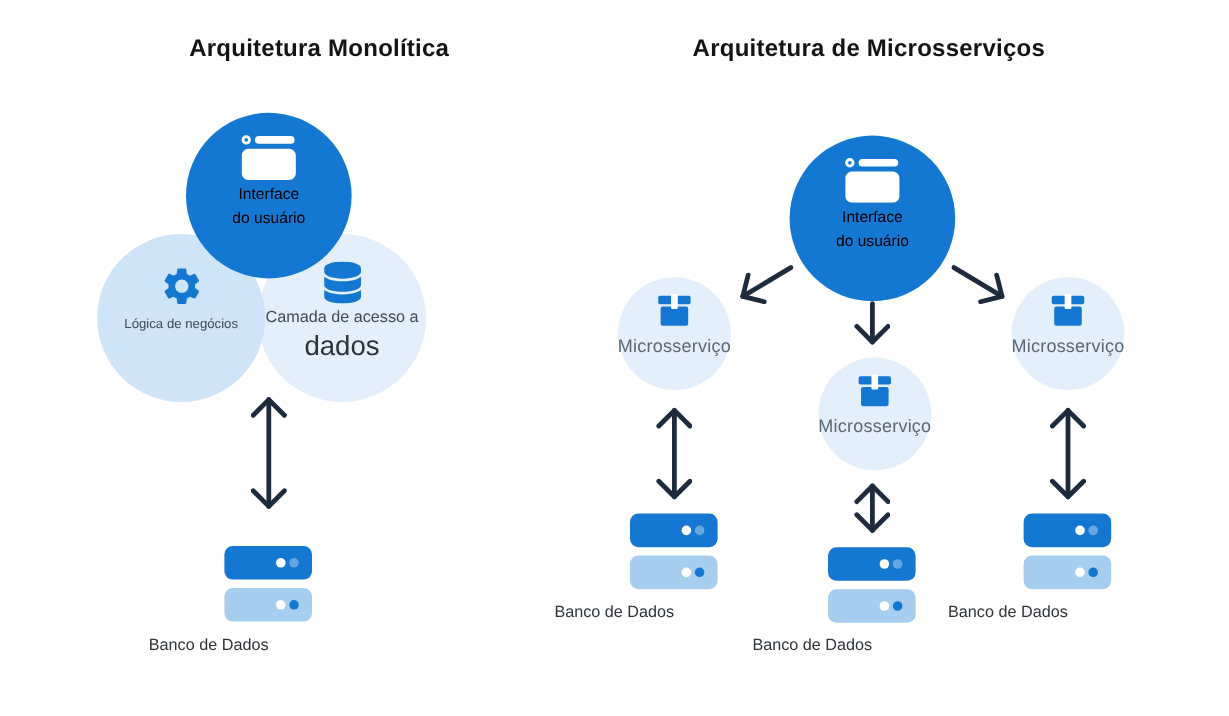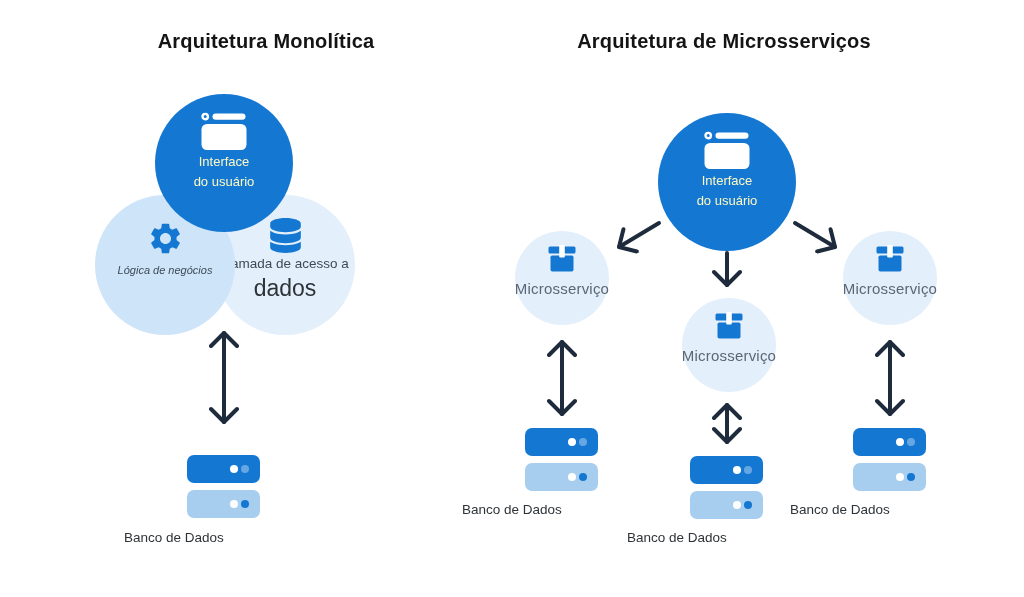--- a/index.html
+++ b/index.html
@@ -13,26 +13,26 @@
     color:var(--title-text,#141414);text-align:center;letter-spacing:.2px;
   }
   .panel-title--left{left:0;width:448px;padding-left:42px;}
   .panel-title--right{left:448px;width:552px;}
 
   .circle{
     position:absolute;border-radius:50%;display:flex;flex-direction:column;
     align-items:center;text-align:center;box-sizing:border-box;
   }
   .circle--ui{
-    background:var(--primary-blue,#1478D3);color:#fef9c3;z-index:4;
+    background:var(--primary-blue,#1478D3);color:#000000;z-index:4;
     width:138px;height:138px;padding-top:18px;gap:4px;
   }
   .circle--business{
     background:var(--business-circle-bg,#CEE4F9);z-index:3;
-    width:140px;height:140px;left:95px;top:195px;padding-top:25px;gap:7px;font-style:italic;
+    width:140px;height:140px;left:81px;top:195px;padding-top:25px;gap:7px;
   }
   .circle--data{
     background:var(--soft-circle-bg,#E4EFFC);z-index:2;
     width:140px;height:140px;left:215px;top:195px;padding-top:23px;gap:3px;
   }
   .circle--micro{
     background:var(--soft-circle-bg,#E4EFFC);z-index:2;
     width:94px;height:94px;padding-top:14px;gap:7px;
   }
   .ui-line1{font-size:13px;line-height:1.2;}

